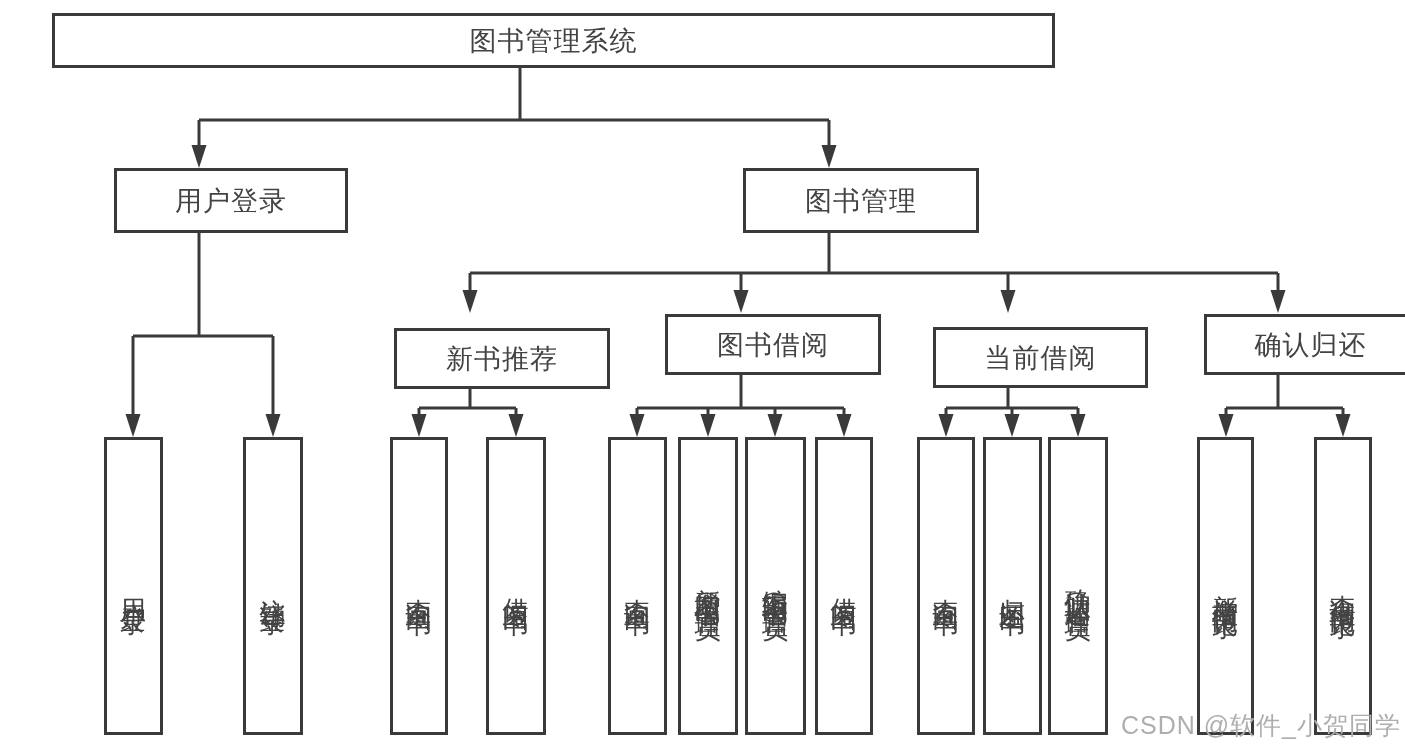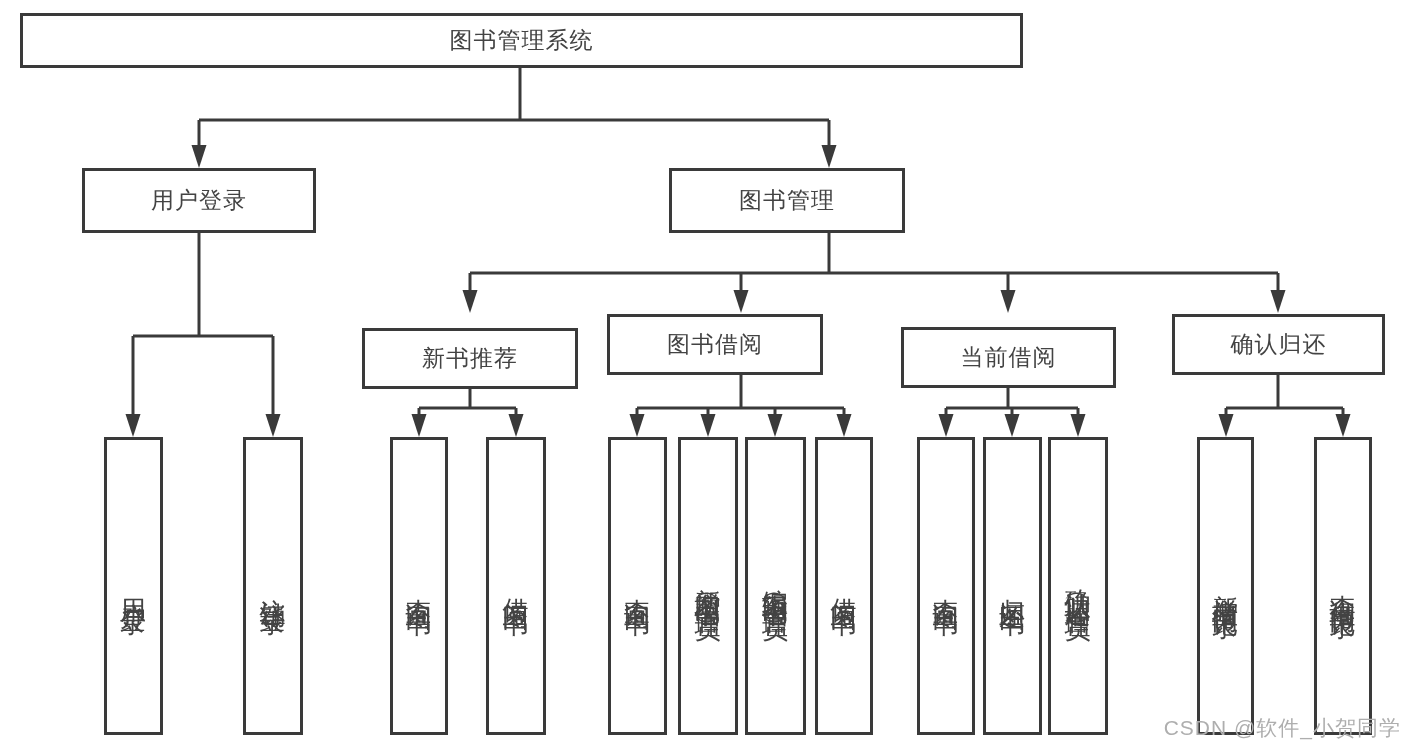--- a/index.html
+++ b/index.html
@@ -22,36 +22,37 @@
     box-sizing: border-box;
     border: 3px solid #3a3a3a;
     background: #ffffff;
     color: #434343;
     display: flex;
     align-items: center;
     justify-content: center;
     text-align: center;
   }
   .h-node {
-    font-size: 23px;
+    font-size: 27px;
     letter-spacing: 1px;
     white-space: nowrap;
+    margin-left: 32px;
   }
   .v-node {
     writing-mode: vertical-rl;
     text-orientation: mixed;
     font-size: 26px;
     letter-spacing: 4px;
     line-height: 1;
   }
   .watermark {
     position: absolute;
     right: 4px;
     bottom: 5px;
-    font-size: 21px;
+    font-size: 25px;
     color: #aeaeae;
     letter-spacing: 1px;
     white-space: nowrap;
     z-index: 5;
   }
 </style>
 </head>
 <body>
 
 <div class="canvas">
@@ -107,24 +108,24 @@
       <polygon points="1070.5,414 1085.5,414 1078,437" fill="#3a3a3a"></polygon>
       <line x1="1226" y1="408" x2="1226" y2="419" stroke="#3a3a3a" stroke-width="3"></line>
       <polygon points="1218.5,414 1233.5,414 1226,437" fill="#3a3a3a"></polygon>
       <line x1="1343" y1="408" x2="1343" y2="419" stroke="#3a3a3a" stroke-width="3"></line>
       <polygon points="1335.5,414 1350.5,414 1343,437" fill="#3a3a3a"></polygon>
     </svg>
 
   <div class="node h-node" style="left:20px; top:13px; width:1003px; height:55px;">图书管理系统</div>
 
   <div class="node h-node" style="left:82px; top:168px; width:234px; height:65px;">用户登录</div>
-  <div class="node h-node" style="left:669px; top:168px; width:236px; height:65px;font-family:Liberation Mono, monospace;">图书管理</div>
+  <div class="node h-node" style="left:711px; top:168px; width:236px; height:65px;font-family:Liberation Mono, monospace;">图书管理</div>
 
   <div class="node h-node" style="left:362px; top:328px; width:216px; height:61px;">新书推荐</div>
-  <div class="node h-node" style="left:607px; top:314px; width:216px; height:61px;">图书借阅</div>
+  <div class="node h-node" style="left:633px; top:314px; width:216px; height:61px;">图书借阅</div>
   <div class="node h-node" style="left:901px; top:327px; width:215px; height:61px;">当前借阅</div>
   <div class="node h-node" style="left:1172px; top:314px; width:213px; height:61px;">确认归还</div>
 
   <div class="node v-node" style="left:104px; top:437px; width:59px; height:298px;">用户登录</div>
   <div class="node v-node" style="left:243px; top:437px; width:60px; height:298px;">注销登录</div>
 
   <div class="node v-node" style="left:390px; top:437px; width:58px; height:298px;">查询图书</div>
   <div class="node v-node" style="left:486px; top:437px; width:60px; height:298px;">借阅图书</div>
 
   <div class="node v-node" style="left:608px; top:437px; width:59px; height:298px;">查询图书</div>

